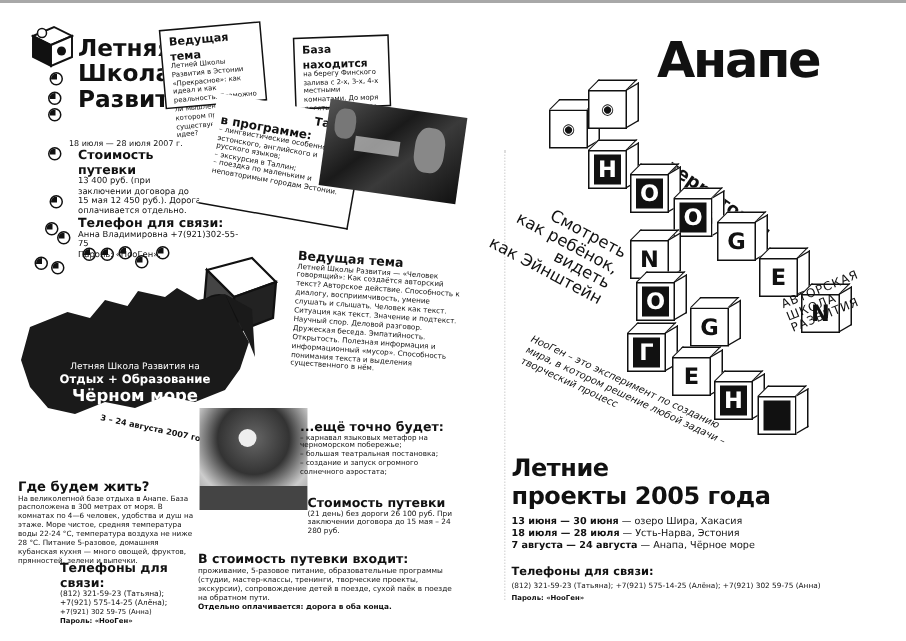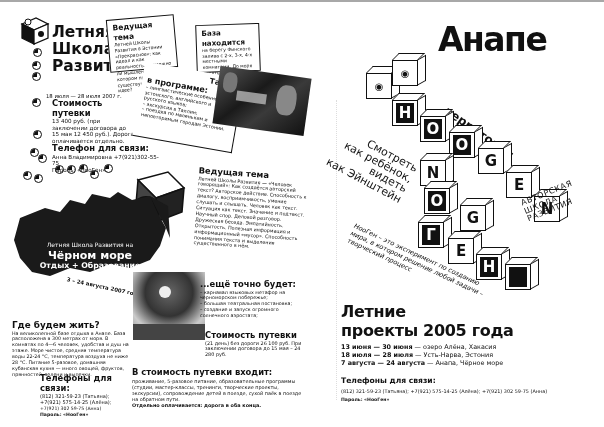--- a/index.html
+++ b/index.html
@@ -103,22 +103,22 @@
     <circle cx="26" cy="42" r="14" fill="#111"></circle>
     <circle cx="26" cy="42" r="7" fill="#555"></circle>
   </svg>
 
   <svg class="abs" style="left:0px;top:188px" width="170" height="110" viewBox="0 0 170 110">
     <path d="M20,30 L45,20 L60,24 L70,12 L85,16 L92,6 L110,10 L118,4 L132,12 L150,8 L158,26 L166,40 L160,58 L150,72 L130,80 L110,76 L90,84 L70,80 L50,88 L32,84 L20,70 L14,52 Z" fill="#1a1a1a"></path>
     <path d="M150,8 L168,18 L170,50 L166,40 Z" fill="#1a1a1a"></path>
   </svg>
   <div class="abs t" style="left:30px;top:242px;width:120px;text-align:center;color:#fff">
     <div style="font-size:6px">Летняя Школа Развития на</div>
+    <div style="font-size:7.8px;font-weight:bold">Отдых + Образование</div>
     <div style="font-size:11px;font-weight:bold;line-height:13px">Чёрном море</div>
-    <div style="font-size:7.8px;font-weight:bold">Отдых + Образование</div>
   </div>
   <div class="abs t" style="left:66px;top:284px;font-size:5.4px;font-weight:bold;transform:rotate(12deg)">3 – 24 августа 2007 года</div>
 
   <div class="abs t" style="left:196px;top:170px;width:112px;transform:rotate(4deg)">
     <div class="head8">Ведущая тема</div>
     <div class="smaller" style="font-size:4.8px;line-height:5.9px">Летней Школы Развития — «Человек говорящий»: Как создаётся авторский текст? Авторское действие. Способность к диалогу, восприимчивость, умение слушать и слышать. Человек как текст. Ситуация как текст. Значение и подтекст. Научный спор. Деловой разговор. Дружеская беседа. Эмпатийность. Открытость. Полезная информация и информационный «мусор». Способность понимания текста и выделения существенного в нём.</div>
   </div>
 
   <div class="photo" style="left:133px;top:272px;width:72px;height:68px;background:radial-gradient(circle at 50% 30%,#666 0%,#333 40%,#ccc 70%,#888 100%)">
     <div style="position:absolute;left:26px;top:14px;width:12px;height:12px;border-radius:50%;background:#eee"></div>
@@ -228,21 +228,21 @@
   </div>
 
   <div class="abs t" style="left:356px;top:222px;width:150px;transform:rotate(25deg);transform-origin:left top;font-size:6.6px;line-height:8px;font-style:italic">НооГен – это эксперимент по созданию мира, в котором решение любой задачи – творческий процесс</div>
 
   <div class="abs t" style="left:341px;top:302px;font-size:16px;font-weight:bold;line-height:19px;letter-spacing:-.3px">
     <div>Летние</div>
     <div>проекты 2005 года</div>
   </div>
 
   <div class="abs t" style="left:341px;top:343px;font-size:6.4px;line-height:8.2px">
-    <div><b>13 июня — 30 июня</b> <span>— озеро Алёна, Хакасия</span></div>
+    <div><b>13 июня — 30 июня</b> <span>— озеро Шира, Хакасия</span></div>
     <div><b>18 июля — 28 июля</b> <span>— Усть-Нарва, Эстония</span></div>
     <div><b>7 августа — 24 августа</b> <span>— Анапа, Чёрное море</span></div>
   </div>
 
   <div class="abs t" style="left:341px;top:376px;width:262px">
     <div class="head8" style="font-size:7.6px">Телефоны для связи:</div>
     <div class="smaller" style="font-size:4.9px;margin-top:2px">(812) 321-59-23 (Татьяна); +7(921) 575-14-25 (Алёна); +7(921) 302 59-75 (Анна)</div>
     <div class="smaller" style="font-size:4.6px;margin-top:3px;font-weight:bold">Пароль: «НооГен»</div>
   </div>
 </div>

